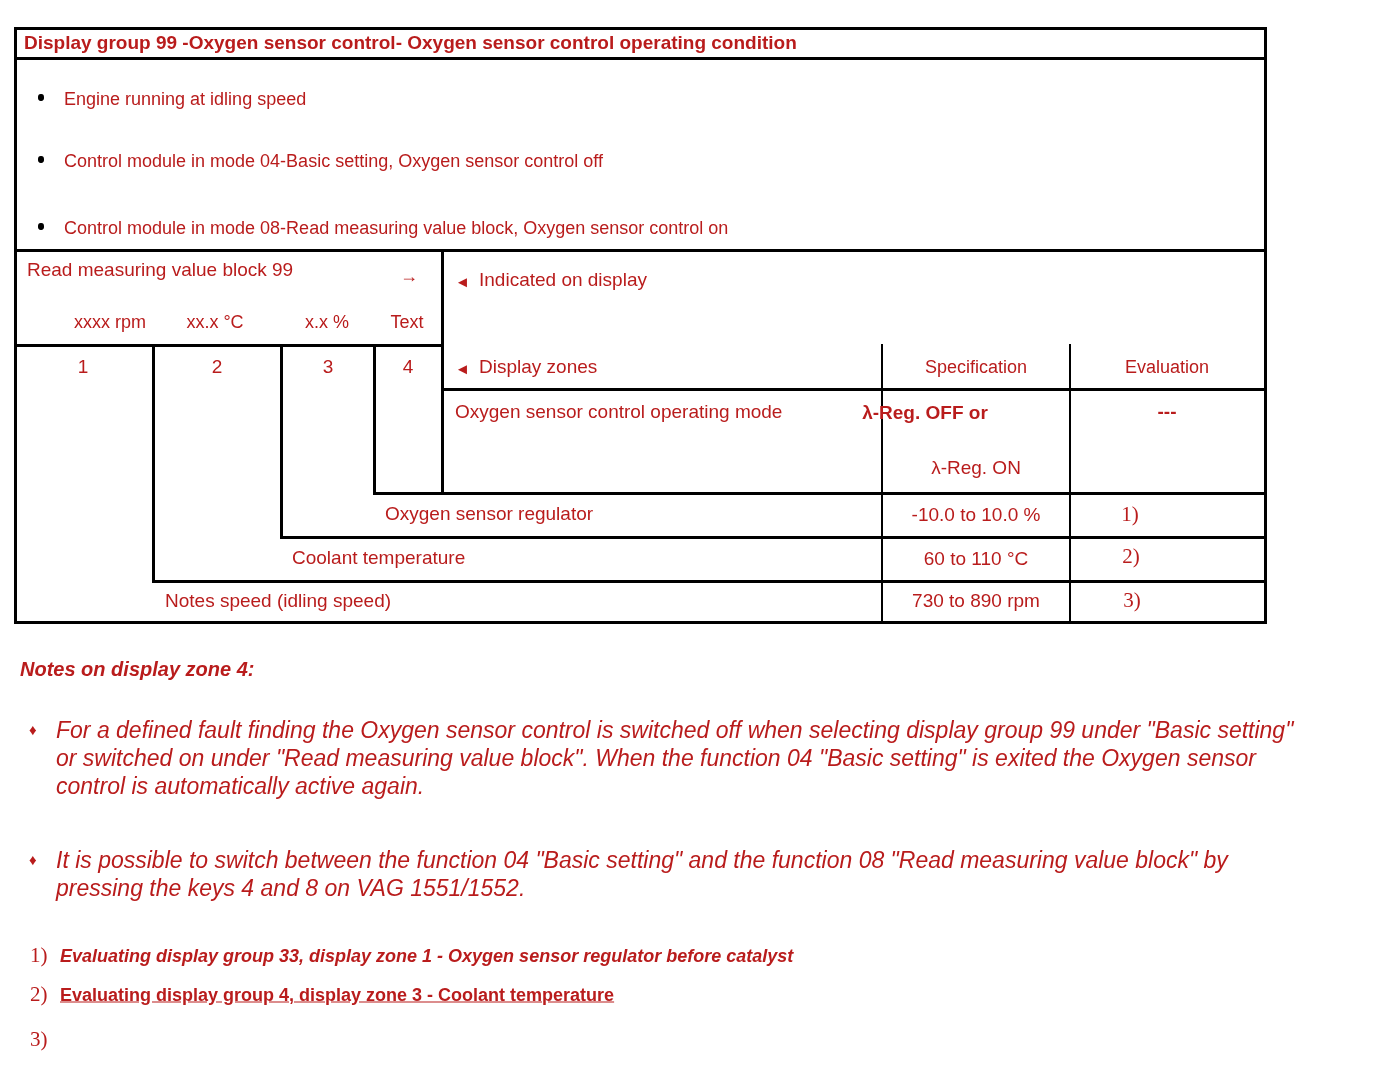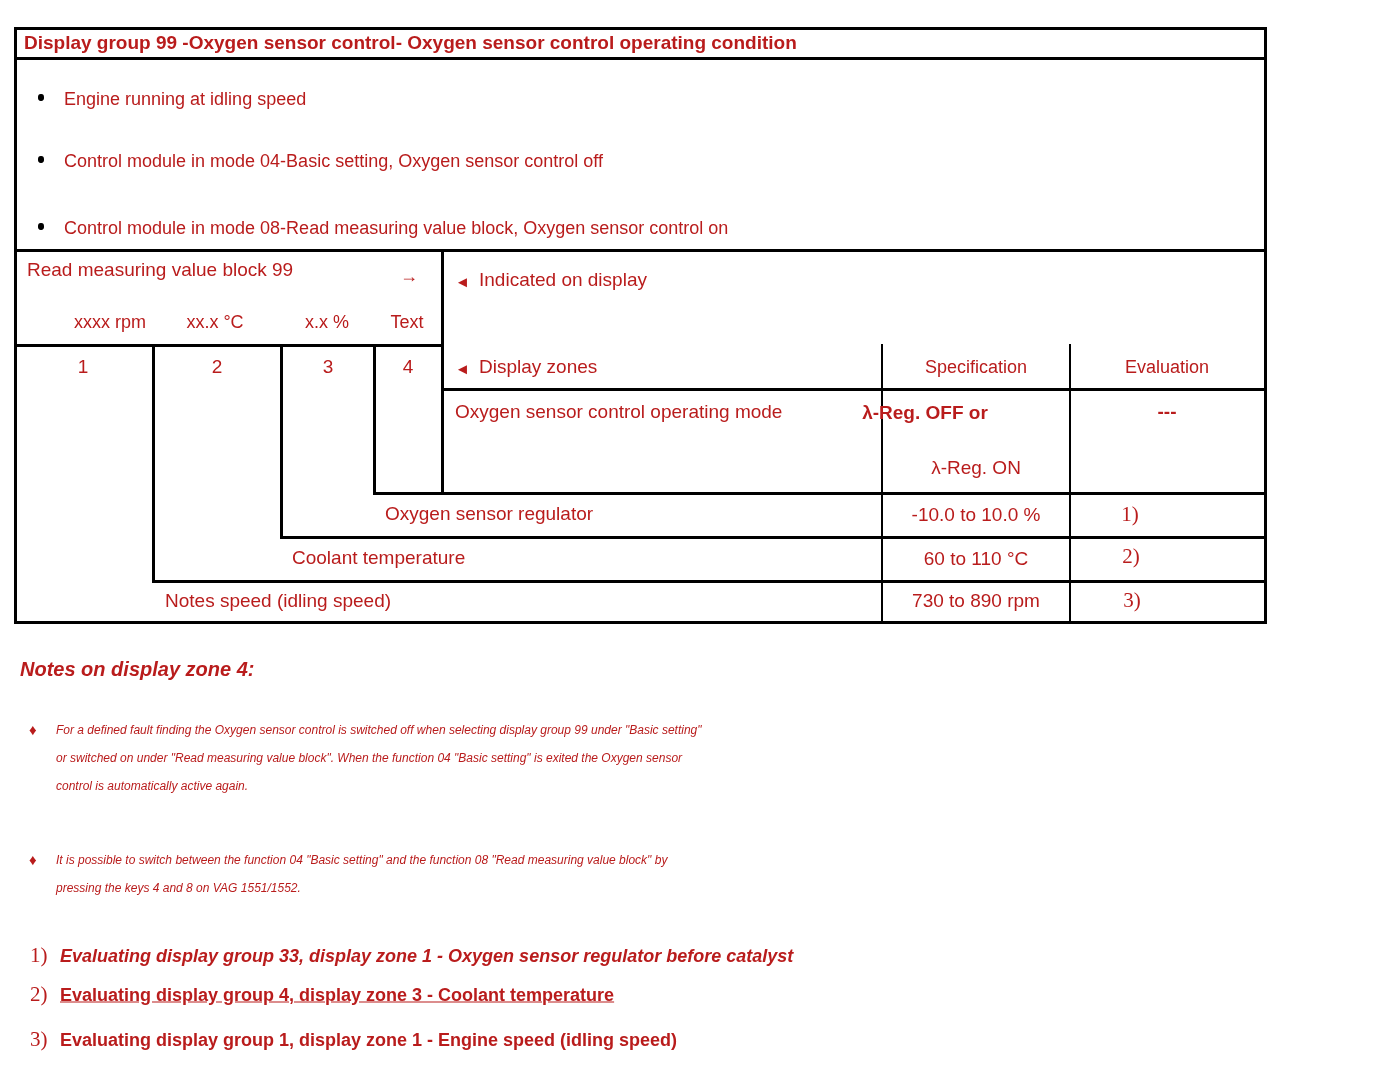--- a/index.html
+++ b/index.html
@@ -9,21 +9,21 @@
   .txt{position:absolute;white-space:nowrap;}
   .cl{transform:translateY(-50%);}          
   .cx{transform:translate(-50%,-50%);}      
   .t18{font-size:18px;}
   .t19{font-size:19px;}
   .bold{font-weight:bold;}
   .ital{font-style:italic;}
   .serif{font-family:"Liberation Serif", serif;font-size:21px;}
   .pointer{font-size:15px;}
   .dot{position:absolute;width:6px;height:7px;background:#000;border-radius:45%;}
-  .noteblock{position:absolute;font-size:12px;font-style:italic;
+  .noteblock{position:absolute;font-size:23px;font-style:italic;
              line-height:28px;white-space:pre-line;}
   .diamond{position:absolute;font-size:15px;}
 </style>
 </head>
 <body>
 
 <div id="page">
 
   <div class="ln" style="left:14px;top:27px;width:1253px;height:3px;"></div>
   <div class="ln" style="left:14px;top:57px;width:1253px;height:3px;"></div>
@@ -103,15 +103,14 @@
   <div class="noteblock" style="left:56px;top:846px;width:1310px;">It is possible to switch between the function 04 "Basic setting" and the function 08 "Read measuring value block" by
 pressing the keys 4 and 8 on VAG 1551/1552.</div>
 
   <div class="txt cl serif" style="left:30px;top:955px;">1)</div>
   <div class="txt cl t18 bold" style="left:60px;top:956px;font-style:italic;">Evaluating display group 33, display zone 1 - Oxygen sensor regulator before catalyst</div>
 
   <div class="txt cl serif" style="left:30px;top:994px;">2)</div>
   <div class="txt cl t18 bold" style="left:60px;top:995px;text-decoration:underline;">Evaluating display group 4, display zone 3 - Coolant temperature</div>
 
   <div class="txt cl serif" style="left:30px;top:1039px;">3)</div>
-  <div class="txt cl t18 bold" style="left:60px;top:1040px;">Evaluating display group 1, display zone 1 - Engine speed (idling speed)</div>
 
 </div>
 
 </body></html>

